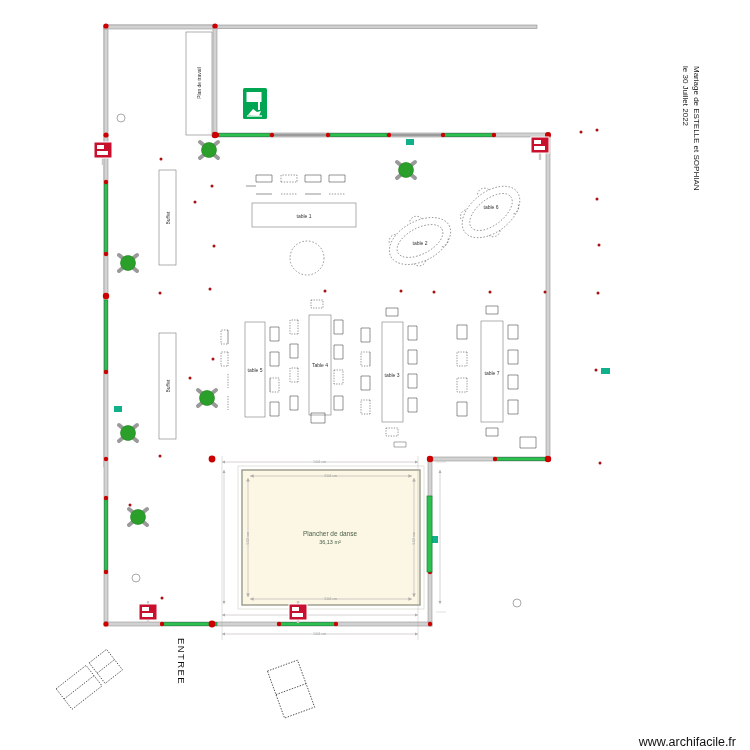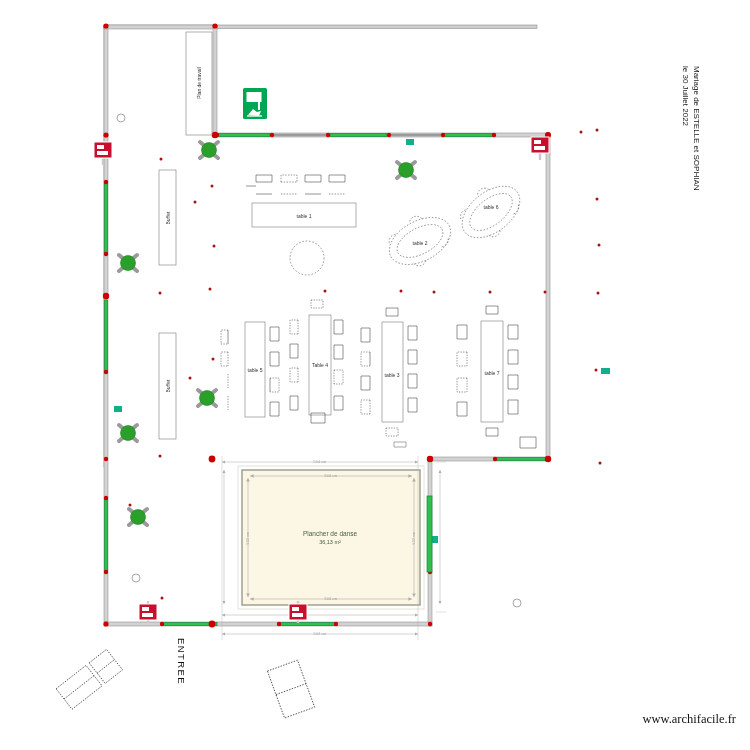--- a/index.html
+++ b/index.html
@@ -6,22 +6,22 @@
   body{width:750px;height:750px;position:relative;overflow:hidden;
        font-family:"Liberation Sans",sans-serif;color:#222;}
   #plan{position:absolute;left:0;top:0;width:750px;height:750px;}
   .lbl{position:absolute;font-size:5.5px;color:#222;white-space:nowrap;
        letter-spacing:.2px;font-family:"Liberation Sans",sans-serif;}
   .lbl.c{transform:translate(-50%,-50%);}
   .title-block{position:absolute;right:48px;top:196px;width:130px;height:16px;
        transform:rotate(90deg);transform-origin:right top;}
   .title-line{font-size:8px;color:#1a1a1a;line-height:11px;white-space:nowrap;
        font-family:"Liberation Sans",sans-serif;}
-  .watermark{position:absolute;right:14px;bottom:23px;font-size:12.5px;color:#111;
-       font-family:Liberation Serif, serif;}
+  .watermark{position:absolute;right:14px;bottom:1px;font-size:12.5px;color:#111;
+       font-family:Liberation Sans, sans-serif;}
   .entree{position:absolute;left:176px;top:638px;font-size:9.5px;color:#111;
        letter-spacing:1.4px;writing-mode:vertical-rl;}
   .furn-lbl{position:absolute;font-size:5px;color:#333;white-space:nowrap;
        transform:translate(-50%,-50%);}
   .furn-lbl.rot{writing-mode:vertical-rl;transform:translate(-50%,-50%) rotate(180deg);}
   .dance-lbl{position:absolute;left:330px;top:538px;transform:translate(-50%,-50%);
        text-align:center;color:#4a5f4a;font-size:6.5px;line-height:9px;white-space:nowrap;}
   .dance-lbl .a{font-size:6.5px;}
   .dance-lbl .b{font-size:5.5px;}
 </style>

